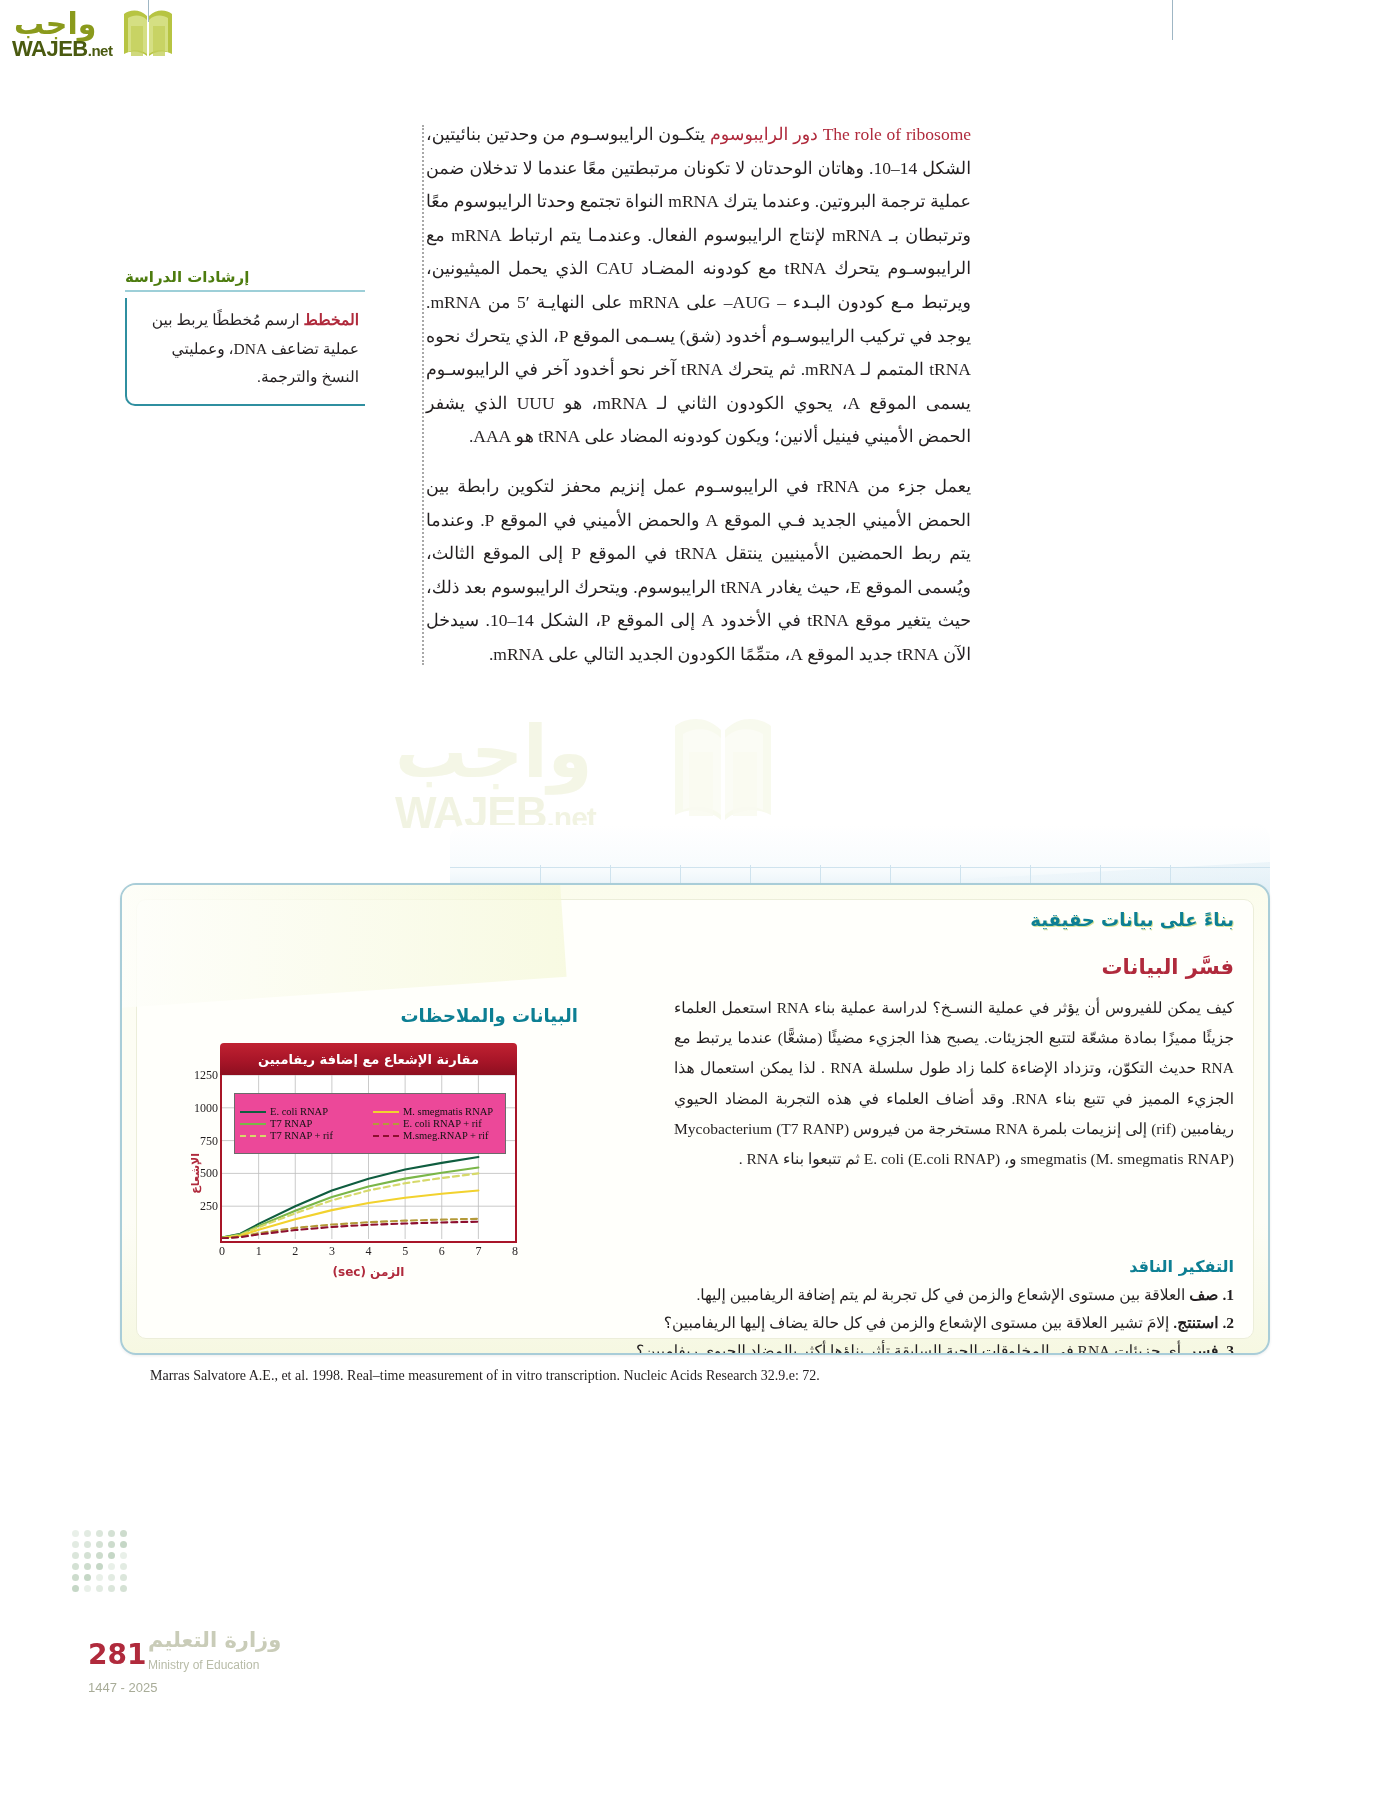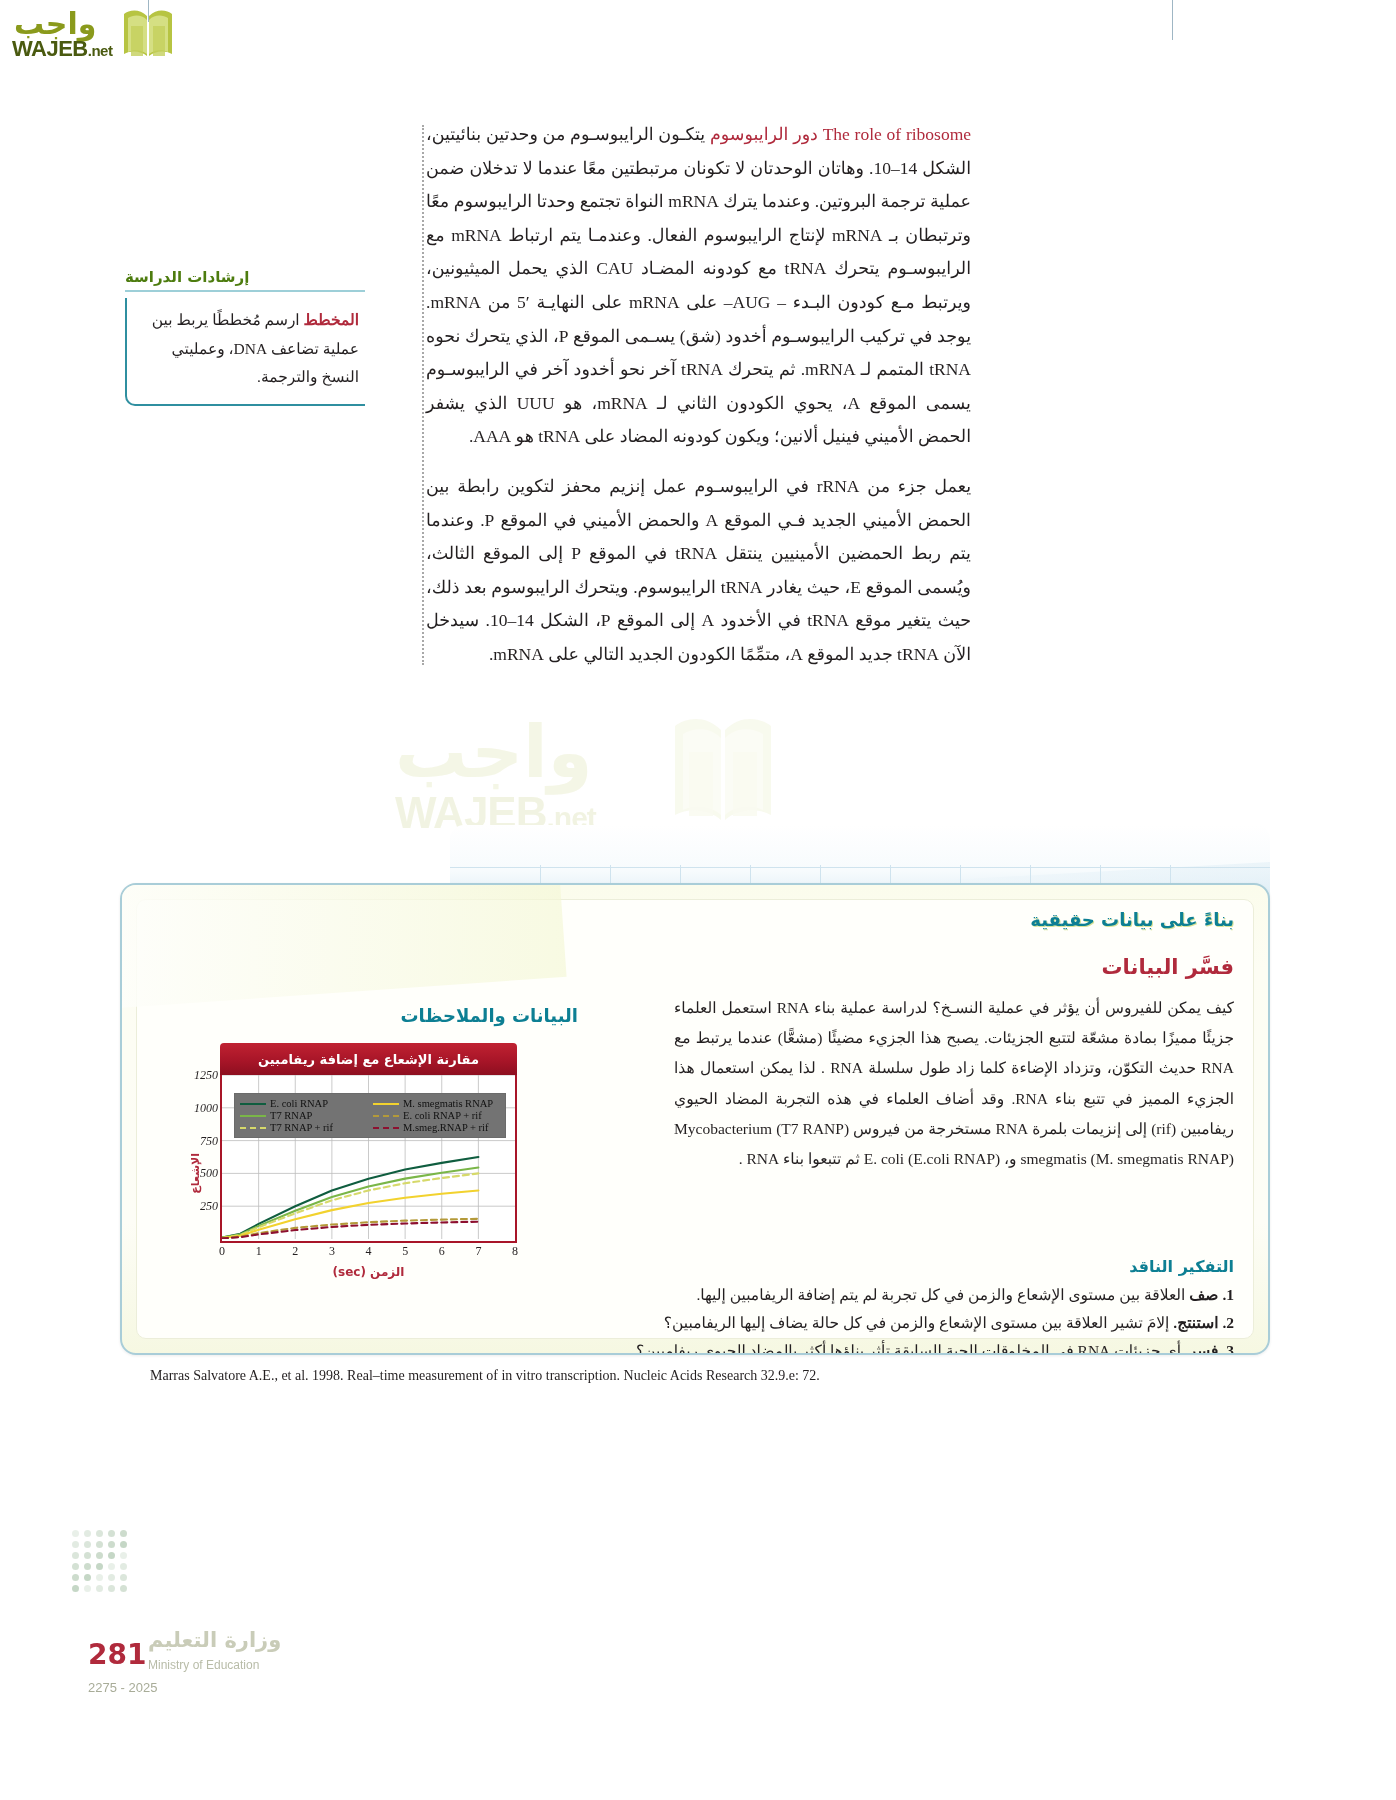--- a/index.html
+++ b/index.html
@@ -176,41 +176,40 @@
   #plotbox {
     position:absolute; left:33px; top:32px; width:297px; height:168px;
     border:2px solid #a81528; border-top:none; background:#ffffff;
   }
   #plotbox svg { display:block; }
 
   .ytick {
     position:absolute; right:100%; margin-right:4px;
     transform:translateY(-50%); font-size:12px; color:#231f20; white-space:nowrap;
     font-family:"Liberation Serif", serif;
-    font-style:italic;
   }
   .xtick {
     position:absolute; top:100%; margin-top:3px;
     transform:translateX(-50%); font-size:12px; color:#231f20;
     font-family:"Liberation Serif", serif;
   }
   #ylab {
     position:absolute; left:2px; top:110px;
     writing-mode:vertical-rl; transform:rotate(180deg);
     font-family:"DejaVu Sans", sans-serif; font-size:11px; font-weight:bold;
     color:#b02a3c; direction:rtl;
   }
   #xlab {
     position:absolute; left:33px; top:222px; width:297px; text-align:center;
     font-family:"DejaVu Sans", sans-serif; font-size:12px; font-weight:bold;
     color:#b02a3c; direction:rtl;
   }
   #legend {
     position:absolute; left:12px; top:18px; width:272px;
-    background:#737373; border:1px solid #6b6b6b; padding:4px 5px;
+    background:#ec4899; border:1px solid #6b6b6b; padding:12px 5px;
     display:grid; grid-template-columns:1fr 1fr; gap:1px 6px;
     direction:ltr;
   }
   #legend .le { display:flex; align-items:center; gap:4px; font-size:10.5px; color:#111;
                 font-family:"Liberation Serif", serif; white-space:nowrap; }
   #legend .sw { width:26px; height:0; border-top-width:2.5px; flex:0 0 26px; }
 
   
   #footer-dots { position:absolute; left:72px; top:1530px; width:70px; height:62px; }
   #footer-dots i {
@@ -438,14 +437,14 @@
     <i style="left: 0px; top: 55px; opacity: 0.9;"></i>
     <i style="left: 12px; top: 55px; opacity: 0.35;"></i>
     <i style="left: 24px; top: 55px; opacity: 0.46;"></i>
     <i style="left: 36px; top: 55px; opacity: 0.57;"></i>
     <i style="left: 48px; top: 55px; opacity: 0.68;"></i>
   </div>
 <div id="moe">
   <div id="pageno">281</div>
   <div class="ar">وزارة التعليم</div>
   <div class="en">Ministry of Education</div>
-  <div class="yr">2025 - 2275</div>
+  <div class="yr">2025 - 1447</div>
 </div>
 
 </body></html>

